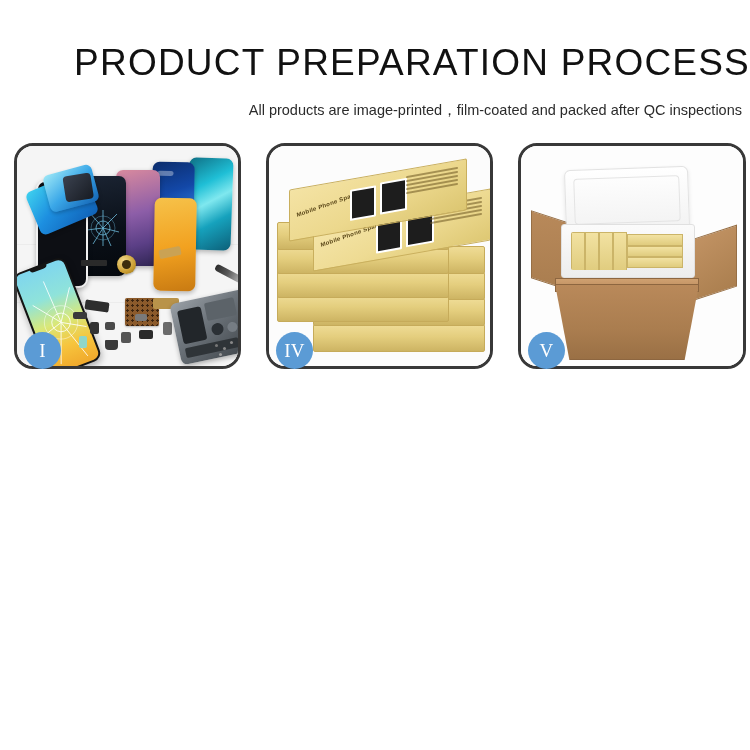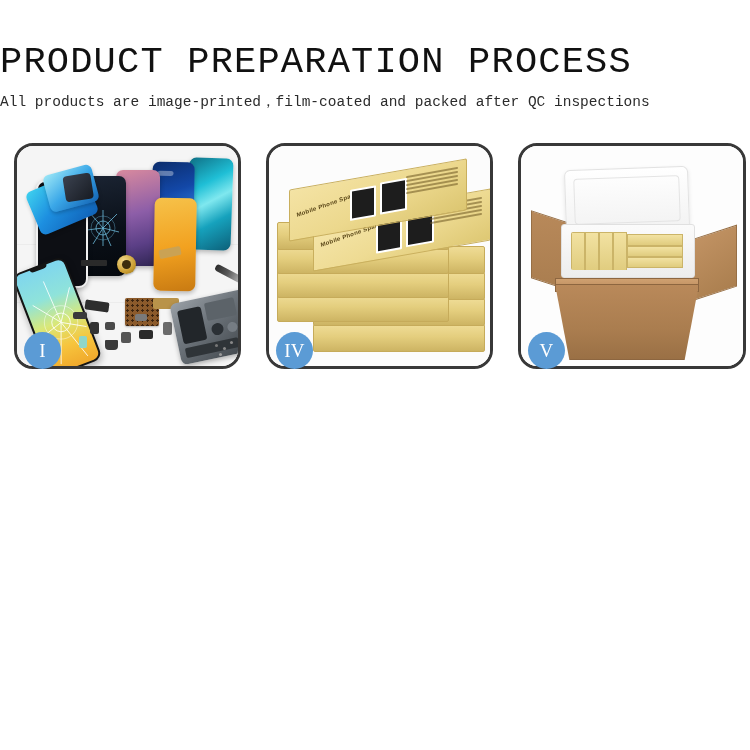--- a/index.html
+++ b/index.html
@@ -6,29 +6,29 @@
   body{
     width:750px;height:750px;
     background:#ffffff;
     font-family:"Liberation Sans","DejaVu Sans",sans-serif;
     overflow:hidden;
     position:relative;
   }
   .page{position:relative;width:750px;height:750px;}
 
   
-  .header{position:absolute;left:0;top:0;width:750px;text-align:left;font-family:Liberation Mono, monospace;}
+  .header{position:absolute;left:0;top:0;width:750px;text-align:right;}
   .title{
     font-size:37px;letter-spacing:1.2px;color:#111;
     font-weight:400;margin:0;padding-top:44px;line-height:1;
     white-space:nowrap;
   }
   .subtitle{
     font-size:14.5px;color:#2b2b2b;font-weight:400;
-    margin:0;padding-top:14px;line-height:1;white-space:nowrap;
+    margin:8px;padding-top:14px;line-height:1;white-space:nowrap;
   }
 
   
   .grid{
     position:absolute;left:14px;top:143px;
     width:732px;
     display:grid;
     grid-template-columns:227px 227px 228px;
     grid-template-rows:226px 226px;
     column-gap:25px;row-gap:86px;

